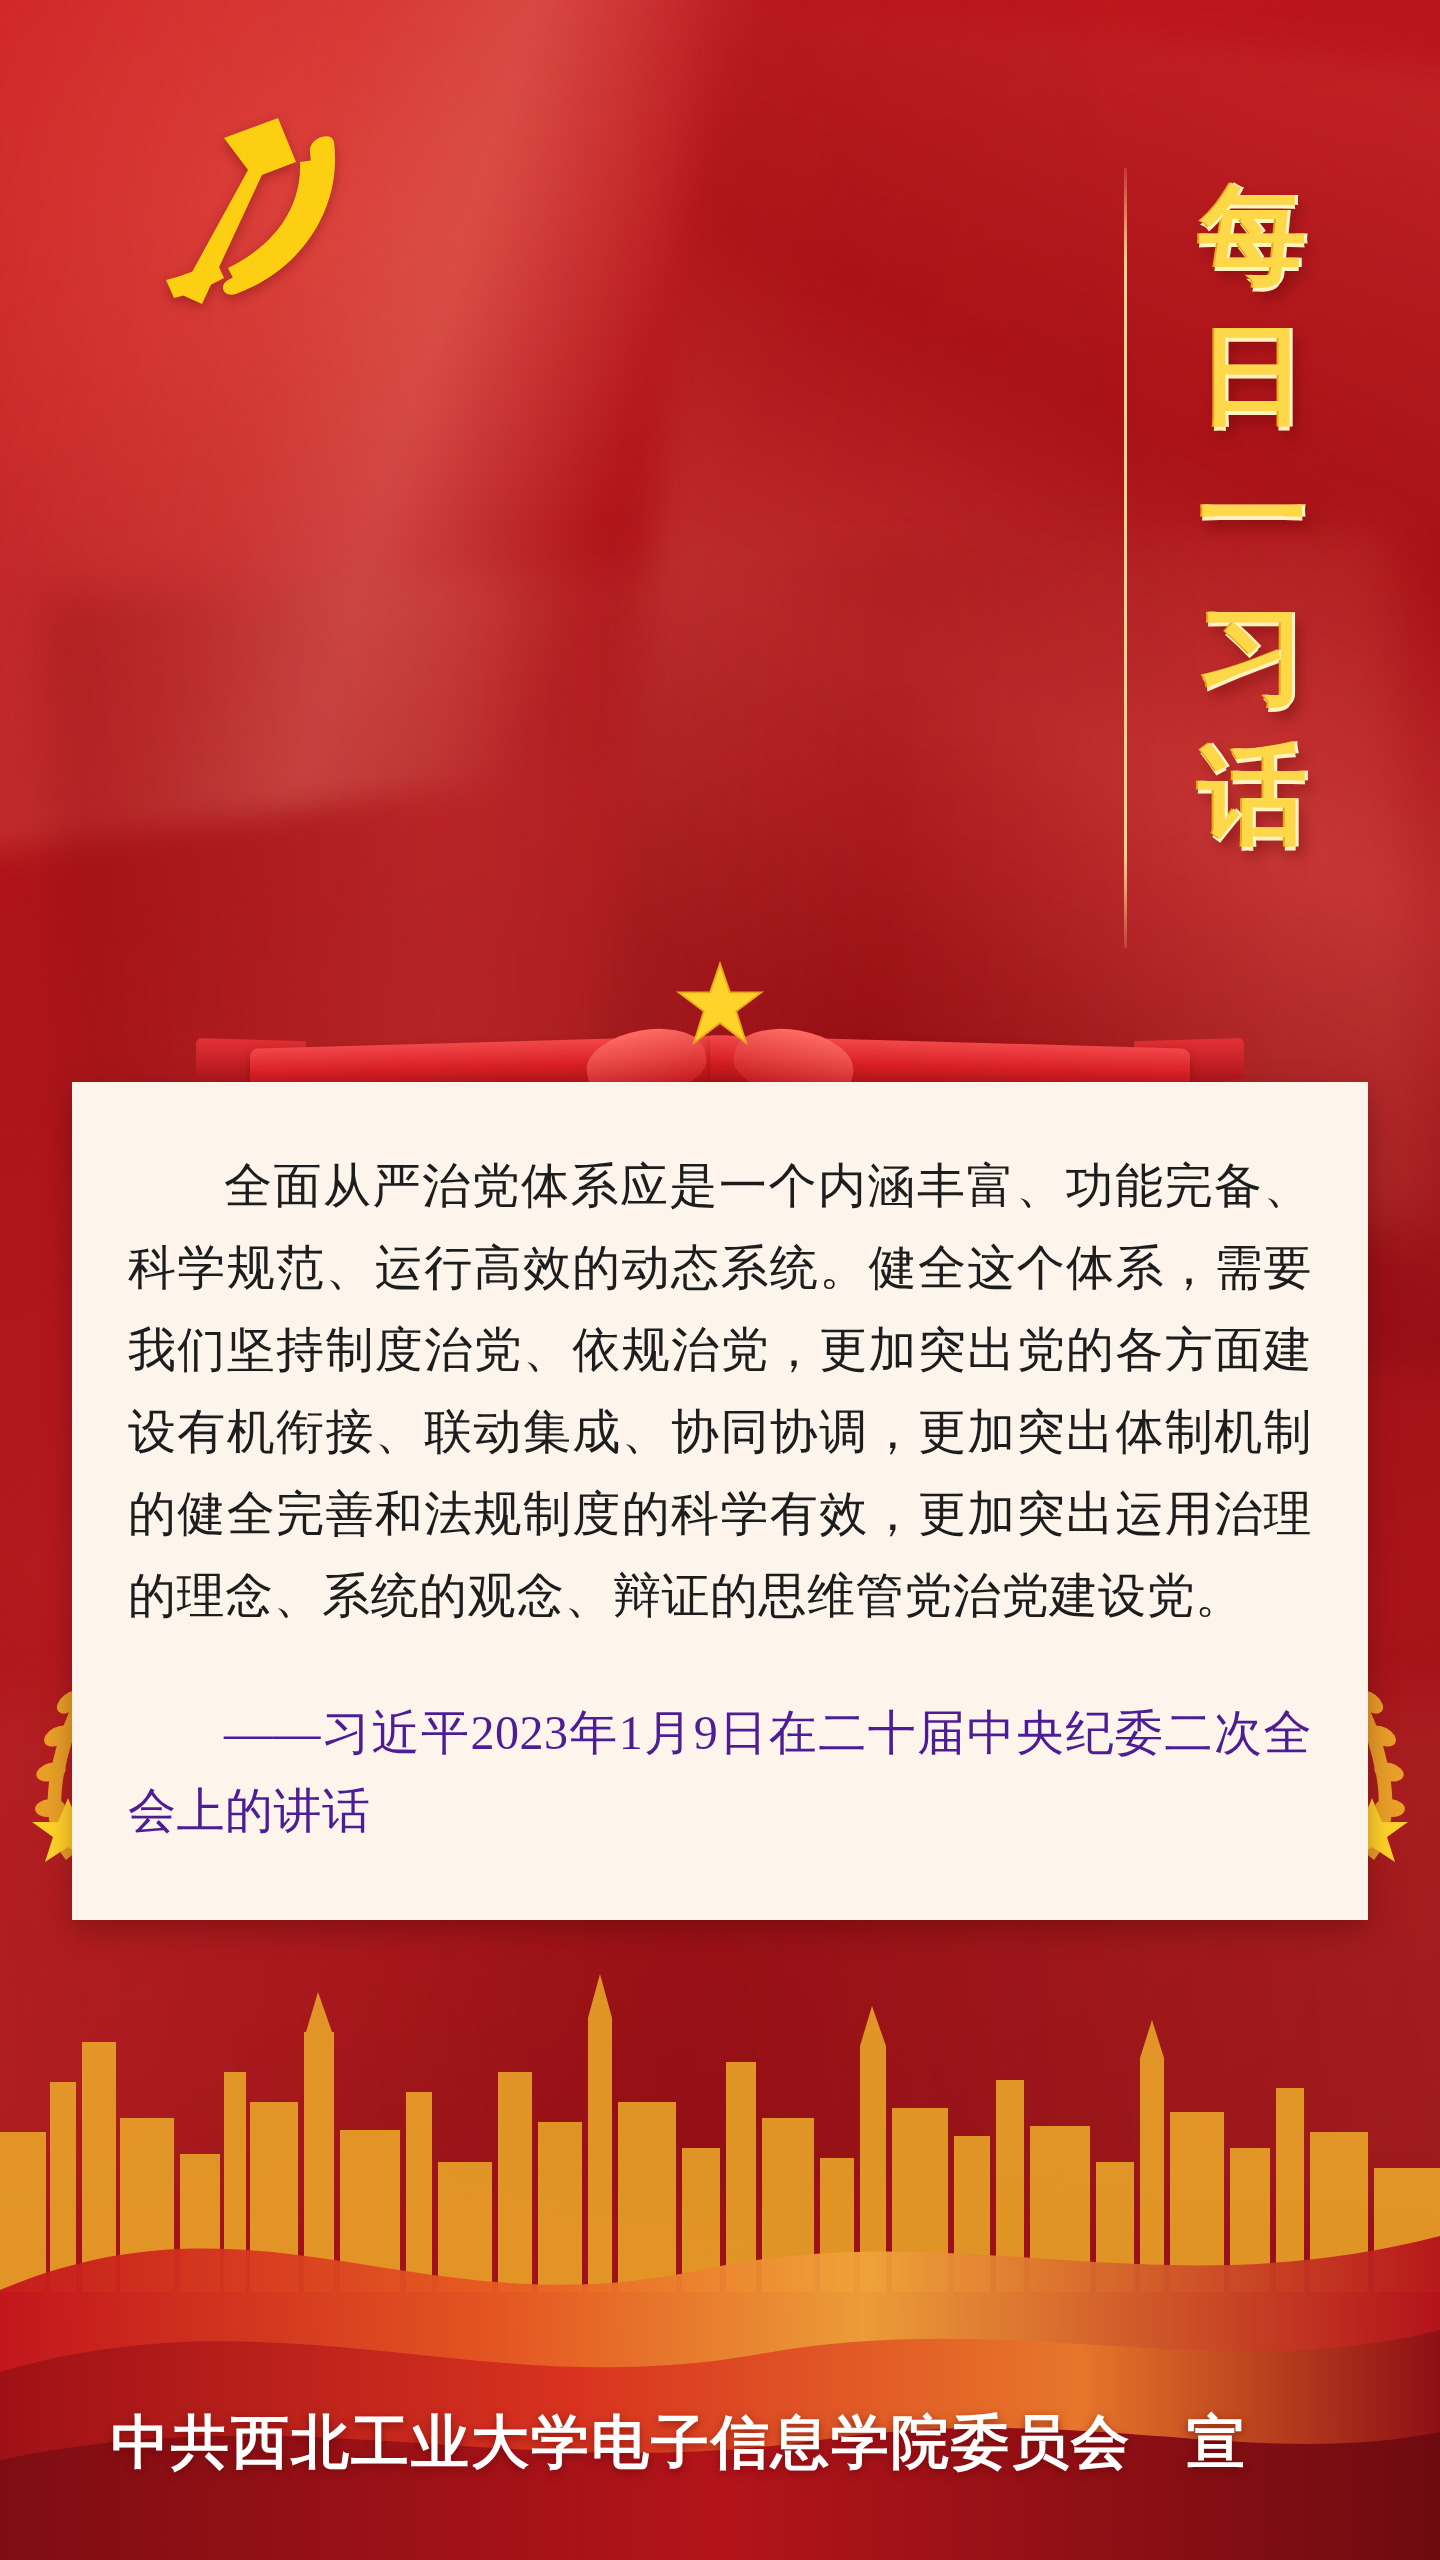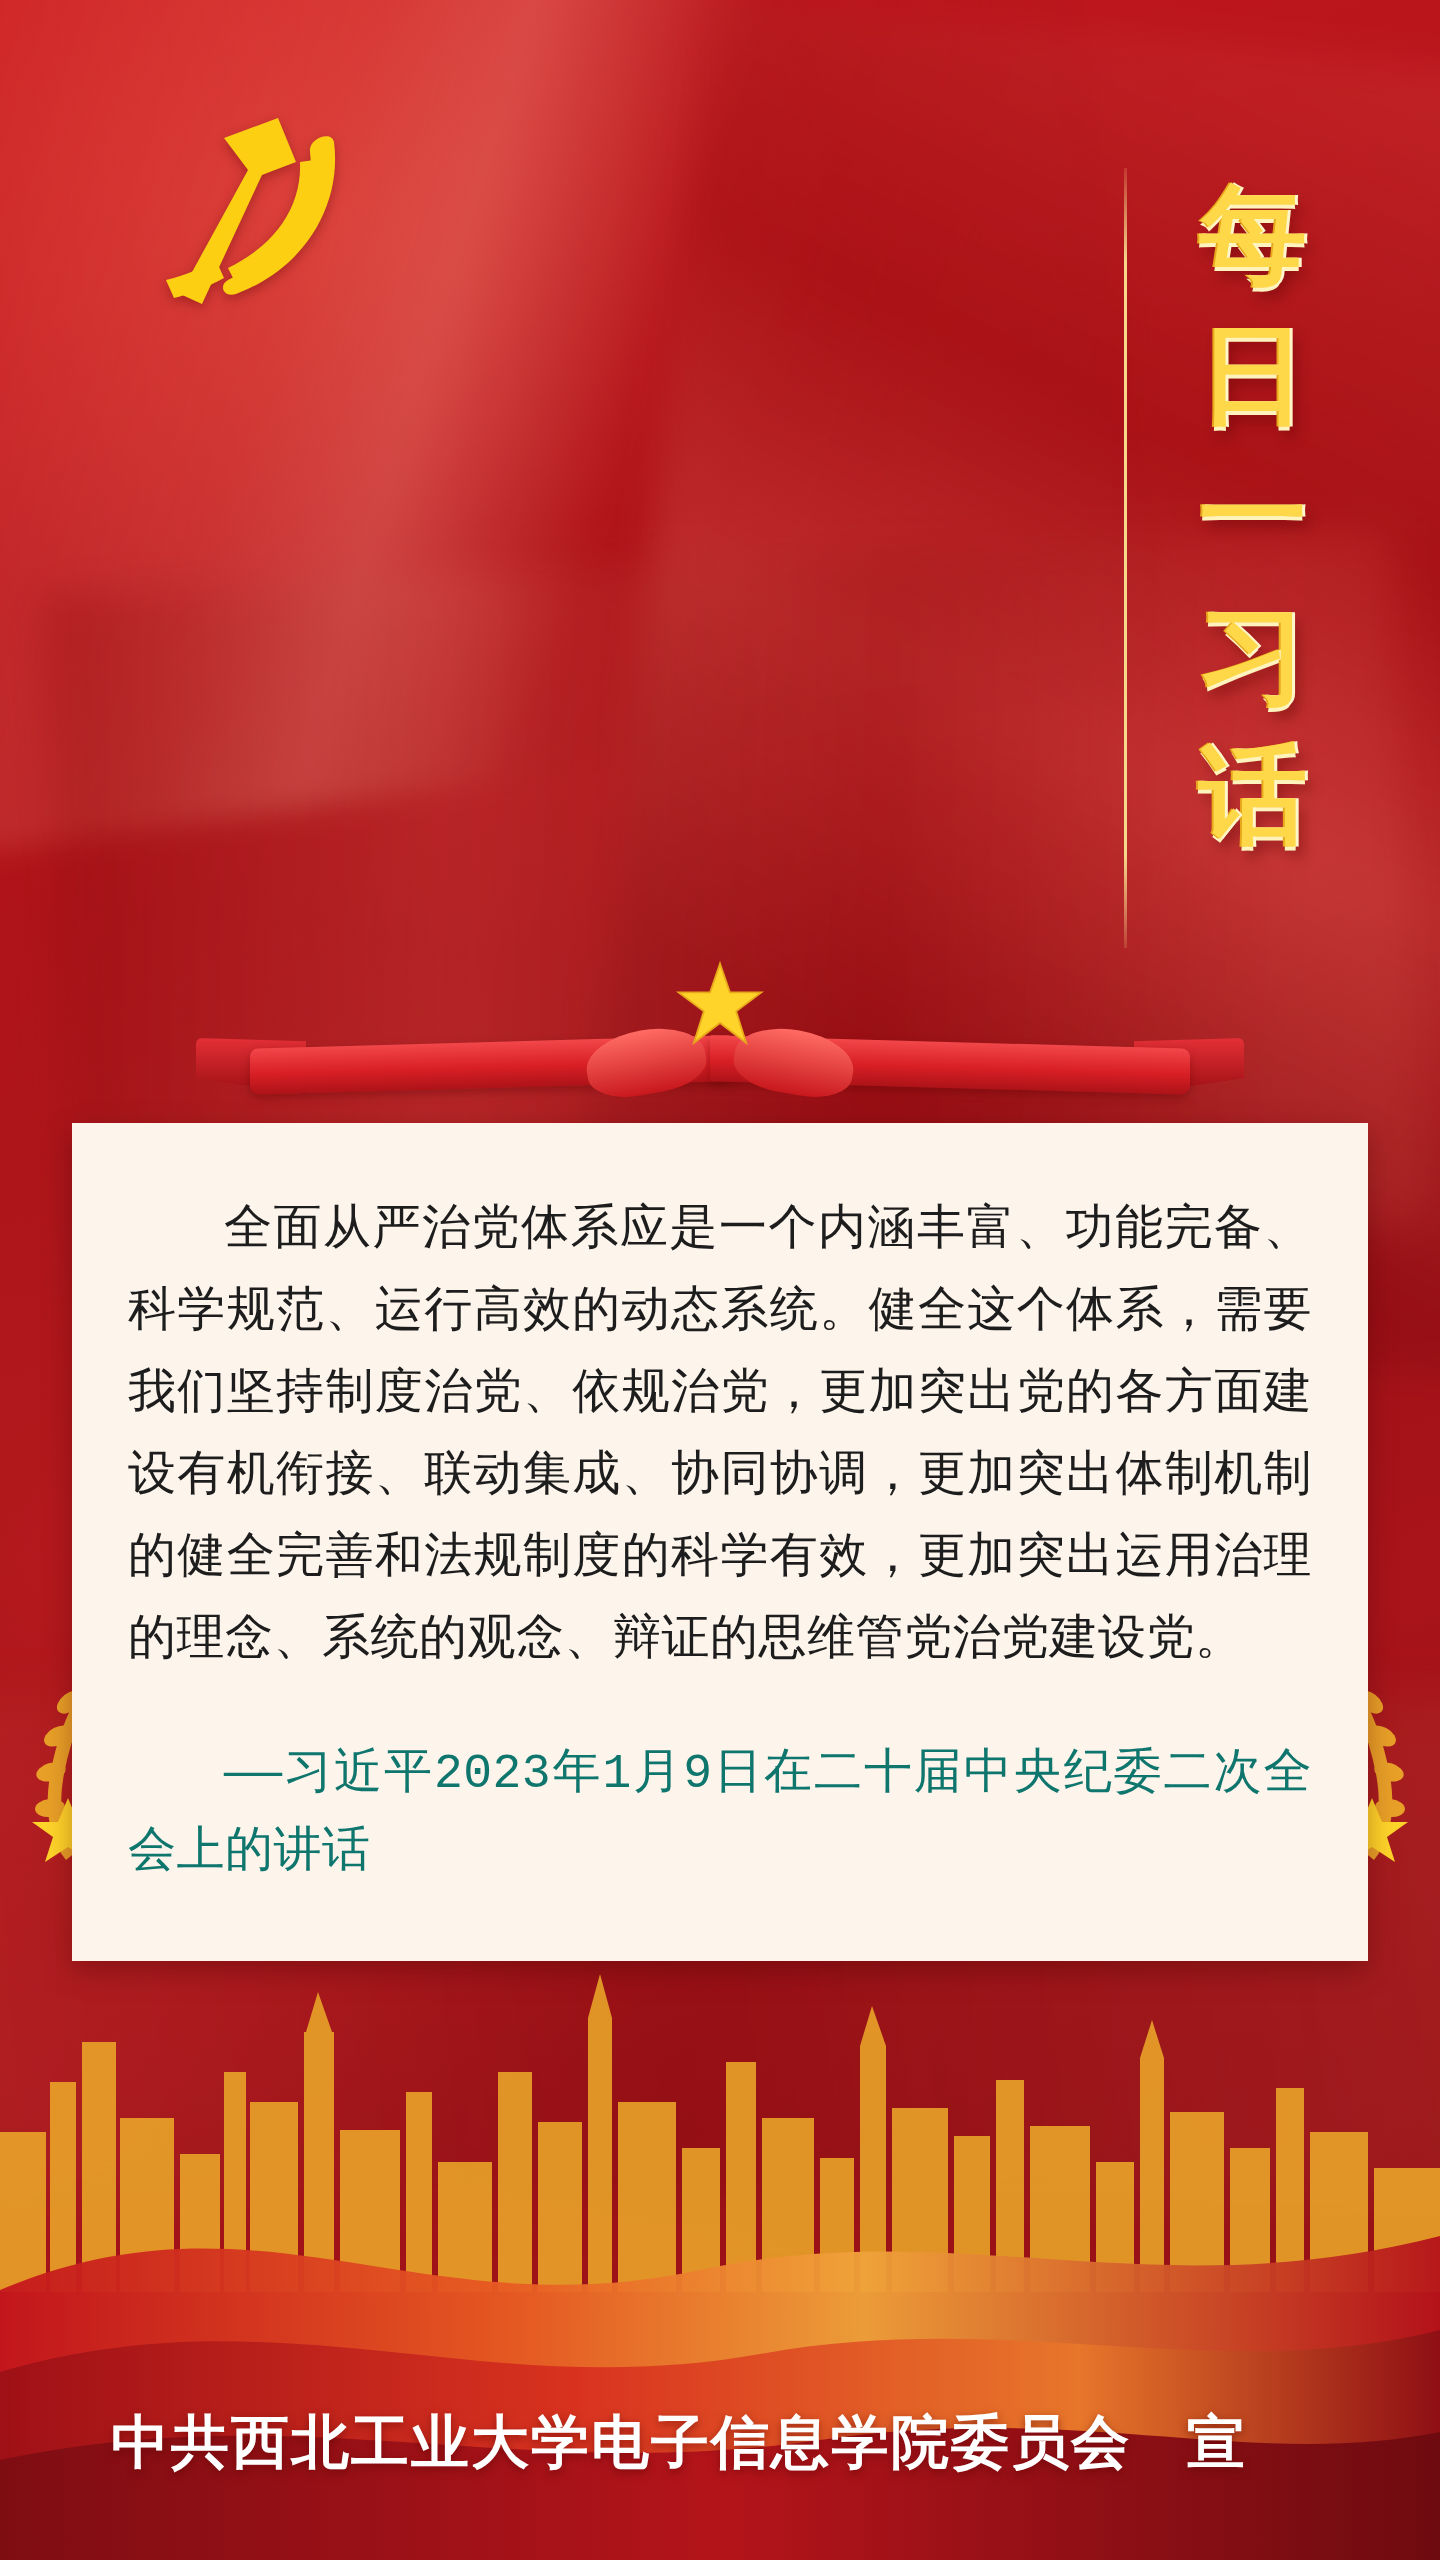--- a/index.html
+++ b/index.html
@@ -135,43 +135,43 @@
     background: linear-gradient(180deg, #ff6b63, #c8181e);
     border-radius: 50% 50% 40% 40%;
   }
   .rk-left  { left: 586px; transform: rotate(-10deg); }
   .rk-right { right: 586px; transform: rotate(10deg); }
 
   
   #quote-card {
     position: absolute;
     left: 72px;
-    top: 1123px;
+    top: 1082px;
     width: 1296px;
     min-height: 760px;
     background: #fdf4ec;
     box-shadow: 0 10px 26px rgba(70,0,0,0.35);
     padding: 62px 56px 70px 56px;
     box-sizing: border-box;
   }
   #quote-body {
     font-family: "DejaVu Sans", "Liberation Sans", sans-serif;
     font-size: 48px;
     line-height: 82px;
     color: #1d1d1d;
     text-indent: 96px;
     text-align: justify;
     letter-spacing: 0.5px;
   }
   #quote-source {
     margin-top: 58px;
-    font-family: Liberation Mono, monospace;
+    font-family: Liberation Serif, serif;
     font-size: 48px;
     line-height: 78px;
-    color: #0f766e;
+    color: #4c1d95;
     text-indent: 96px;
     text-align: justify;
     letter-spacing: 0.5px;
   }
 
   
   .corner-deco { position: absolute; width: 200px; height: 330px; }
   #deco-left  { left: 6px;  top: 1540px; }
   #deco-right { right: 6px; top: 1540px; transform: scaleX(-1); }
 

